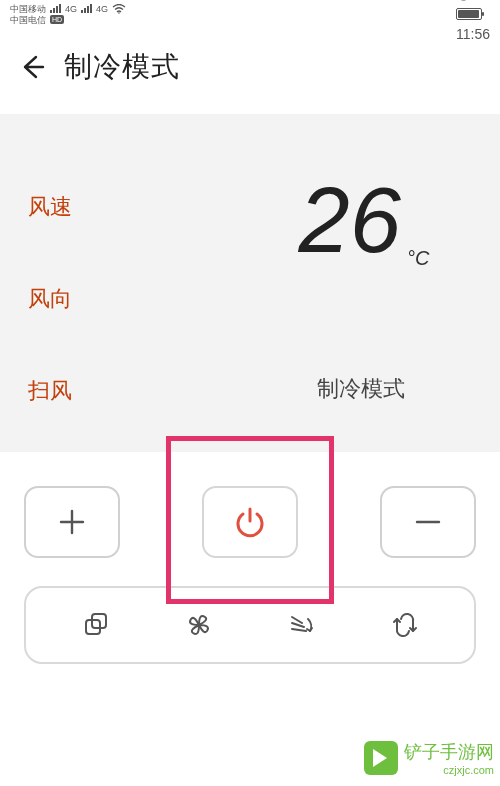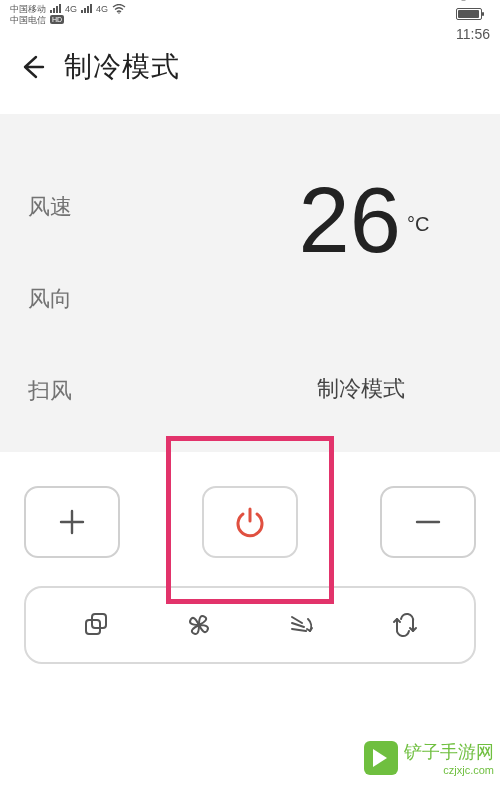--- a/index.html
+++ b/index.html
@@ -19,23 +19,23 @@
   .batt .fill{position:absolute;left:1px;top:1px;bottom:1px;width:21px;background:#555;border-radius:1px;}
 
   
   .header { display:flex; align-items:center; gap:18px; padding: 20px 18px 28px; }
   .back { width:28px; height:28px; display:flex; align-items:center; justify-content:center; }
   .title { font-size:28px; font-weight:400; letter-spacing:1px; color:#222; }
 
   
   .main { background:#f3f3f3; margin:0; padding: 60px 28px 46px; border-radius:0; }
   .main-row { display:flex; }
-  .col-left { flex:1; display:flex; flex-direction:column; gap:62px; font-size:22px; color:#737373; padding-top:18px; }
+  .col-left { flex:1; display:flex; flex-direction:column; gap:62px; font-size:22px; color:#c2410c; padding-top:18px; }
   .col-right { flex:1; display:flex; flex-direction:column; align-items:center; justify-content:flex-start; }
-  .temp-wrap { position:relative; display:flex; align-items:center; }
+  .temp-wrap { position:relative; display:flex; align-items:flex-end;font-style:italic; }
   .temp { font-size:92px; font-weight:300; line-height:1; color:#222; }
   .unit { font-size:20px; color:#333; position:relative; top:4px; left:6px; }
   .mode { font-size:22px; color:#444; margin-top:108px; }
 
   
   .controls { padding: 34px 24px 8px; position:relative; }
   .triple { display:flex; justify-content:space-between; align-items:center; gap:24px; }
   .btn { width:96px; height:72px; border:2px solid #d0d0d0; border-radius:14px; background:#fff; display:flex; align-items:center; justify-content:center; }
   .btn svg { stroke:#666; }
   .highlight { position:absolute; border:5px solid #e2336b; width:168px; height:168px; left:166px; top:-16px; pointer-events:none; }

